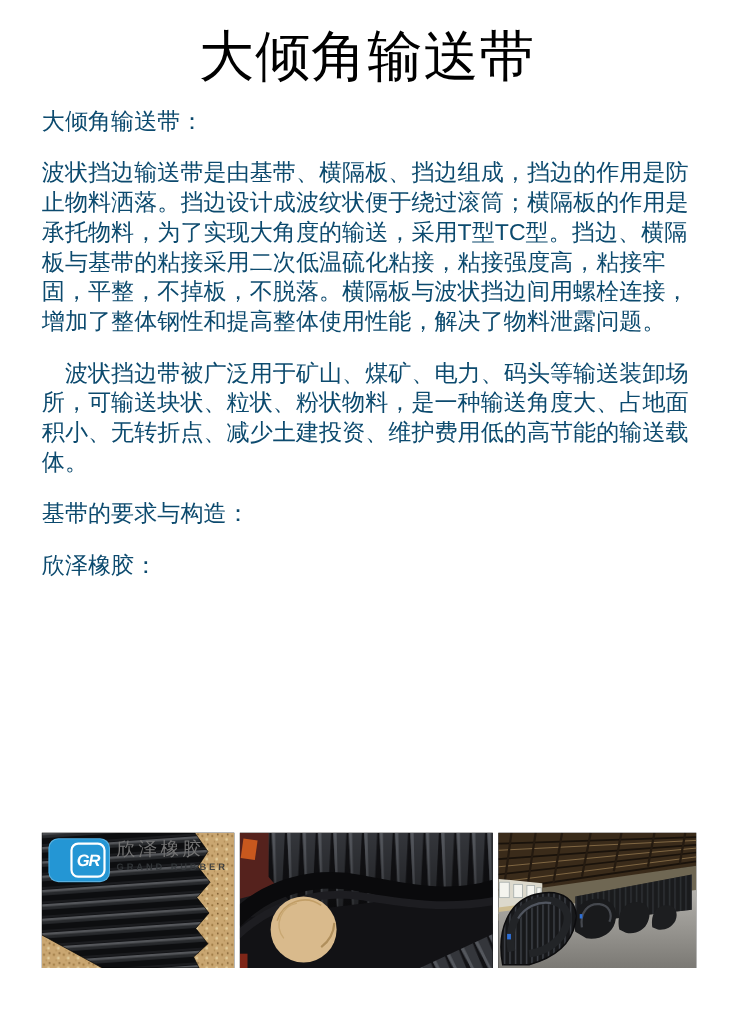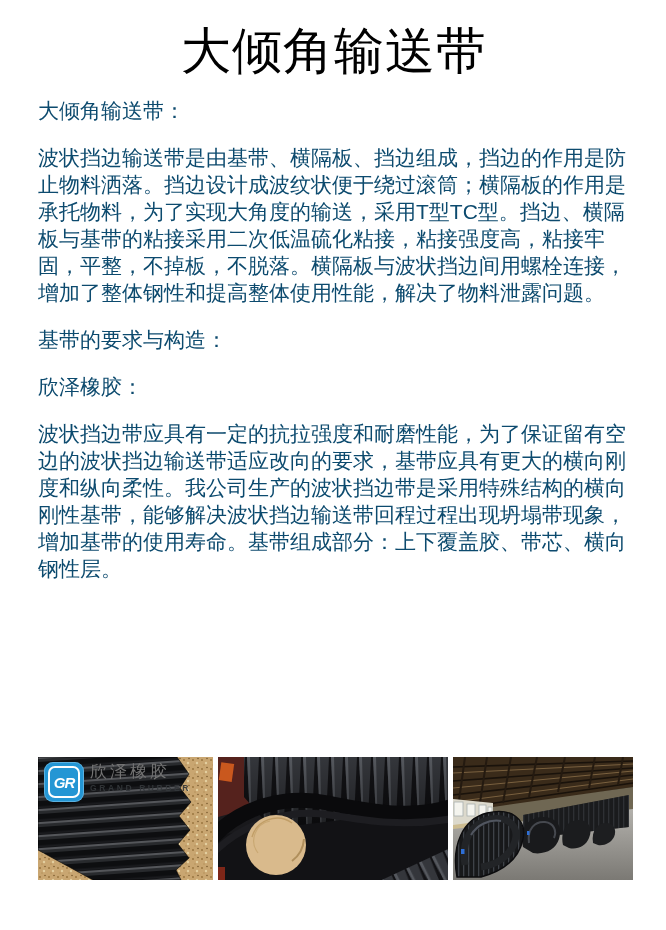--- a/index.html
+++ b/index.html
@@ -40,20 +40,21 @@
   .photo svg{display:block;}
   
   .logo{
     position:absolute;left:6px;top:5px;
     display:flex;gap:6px;align-items:flex-start;
   }
   .logo-mark{
     width:40px;height:40px;background:#2496d4;border-radius:9px;
     display:flex;align-items:center;justify-content:center;
     box-shadow:0 0 0 1px rgba(255,255,255,.25) inset;
+    padding-left:16px;
   }
   .logo-mark span{
     width:28px;height:28px;border:2.5px solid #fff;border-radius:7px;
     display:flex;align-items:center;justify-content:center;
     color:#fff;font-weight:bold;font-style:italic;
     font-size:15px;letter-spacing:-1px;
   }
   .logo-cn{
     color:#737373;font-size:17px;letter-spacing:3px;line-height:20px;
     white-space:nowrap;
@@ -65,23 +66,23 @@
 </style>
 </head>
 <body>
 
 <div class="page">
 
   <div class="content">
     <h1 class="doc-title">大倾角输送带</h1>
     <p>大倾角输送带：</p>
     <p>波状挡边输送带是由基带、横隔板、挡边组成，挡边的作用是防止物料洒落。挡边设计成波纹状便于绕过滚筒；横隔板的作用是承托物料，为了实现大角度的输送，采用T型TC型。挡边、横隔板与基带的粘接采用二次低温硫化粘接，粘接强度高，粘接牢固，平整，不掉板，不脱落。横隔板与波状挡边间用螺栓连接，增加了整体钢性和提高整体使用性能，解决了物料泄露问题。</p>
+    <p>　波状挡边带被广泛用于矿山、煤矿、电力、码头等输送装卸场所，可输送块状、粒状、粉状物料，是一种输送角度大、占地面积小、无转折点、减少土建投资、维护费用低的高节能的输送载体。</p>
     <p>基带的要求与构造：</p>
     <p>欣泽橡胶：</p>
-    <p>波状挡边带应具有一定的抗拉强度和耐磨性能，为了保证留有空边的波状挡边输送带适应改向的要求，基带应具有更大的横向刚度和纵向柔性。我公司生产的波状挡边带是采用特殊结构的横向刚性基带，能够解决波状挡边输送带回程过程出现坍塌带现象，增加基带的使用寿命。基带组成部分：上下覆盖胶、带芯、横向钢性层。</p>
   </div>
 
   <div class="photos">
 
     <figure class="photo">
       <svg width="175" height="123" viewBox="0 0 175 123">
         <defs>
           <pattern id="granite" width="9" height="9" patternUnits="userSpaceOnUse">
             <rect width="9" height="9" fill="#c9a671"></rect>
             <circle cx="2" cy="3" r="1" fill="#9a763f"></circle>

